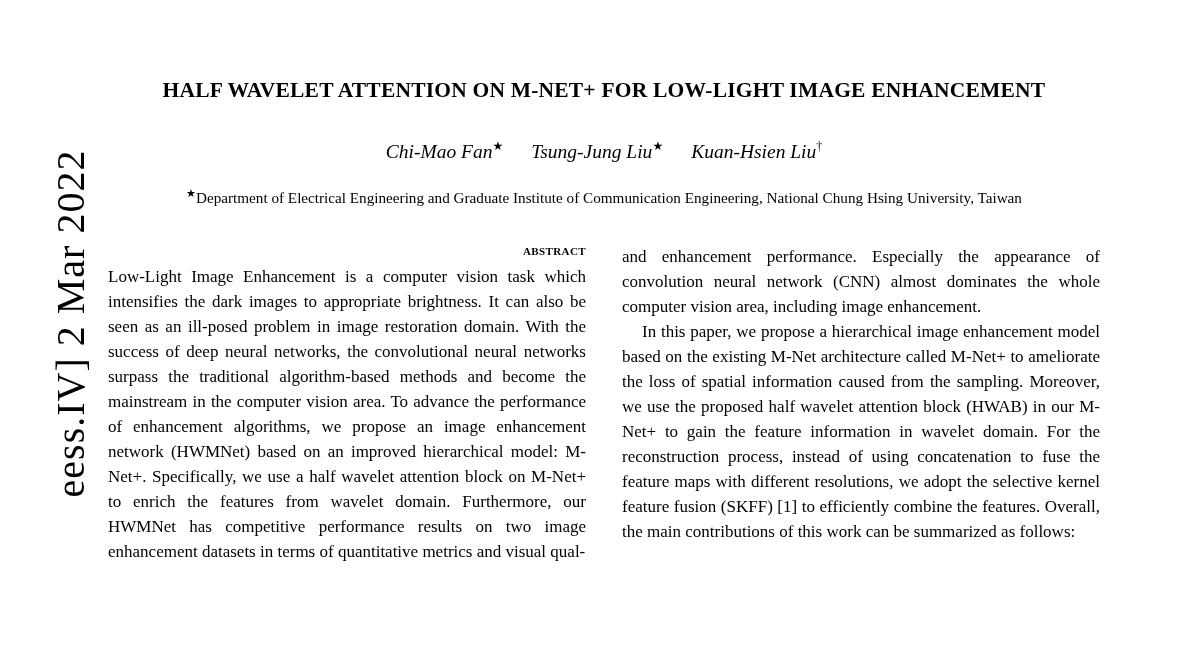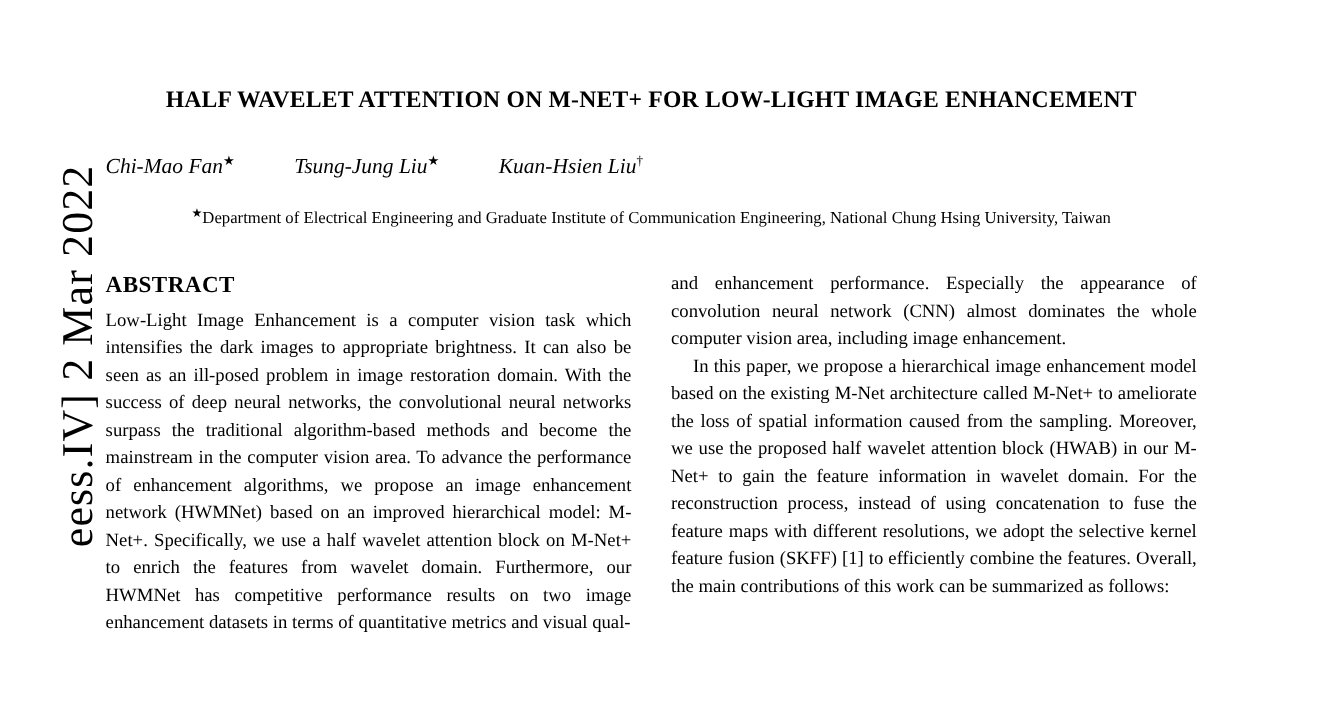--- a/index.html
+++ b/index.html
@@ -35,39 +35,40 @@
     font-family: "Liberation Serif", serif;
     font-size: 40px;
     letter-spacing: 1px;
     color: #000000;
     white-space: nowrap;
     text-align: center;
   }
 
   .content {
     position: absolute;
-    left: 96px;
+    left: 108px;
     top: 0;
     width: 992px;
     height: 596px;
   }
 
   .title {
     margin-top: 78px;
     text-align: center;
     font-family: "Liberation Serif", serif;
     font-weight: bold;
     font-size: 21.5px;
     letter-spacing: 0.2px;
   }
 
   .authors {
     margin-top: 36px;
     display: flex;
-    gap: 54px;
+    justify-content: center;
+    gap: 28px;
     font-style: italic;
     font-size: 19.5px;
   }
   .authors .author sup {
     font-style: normal;
     font-size: 12px;
     vertical-align: super;
   }
 
   .affiliations {
@@ -84,23 +85,23 @@
   .columns {
     margin-top: 34px;
     display: flex;
     gap: 36px;
   }
   .col {
     width: 478px;
   }
 
   .abstract-head {
-    text-align: left;
+    text-align: right;
     font-weight: bold;
-    font-size: 21px;
+    font-size: 11px;
     letter-spacing: 0.4px;
     margin-bottom: 8px;
   }
 
   .body-text {
     font-size: 17px;
     line-height: 1.47;
     text-align: justify;
     text-justify: inter-word;
   }

